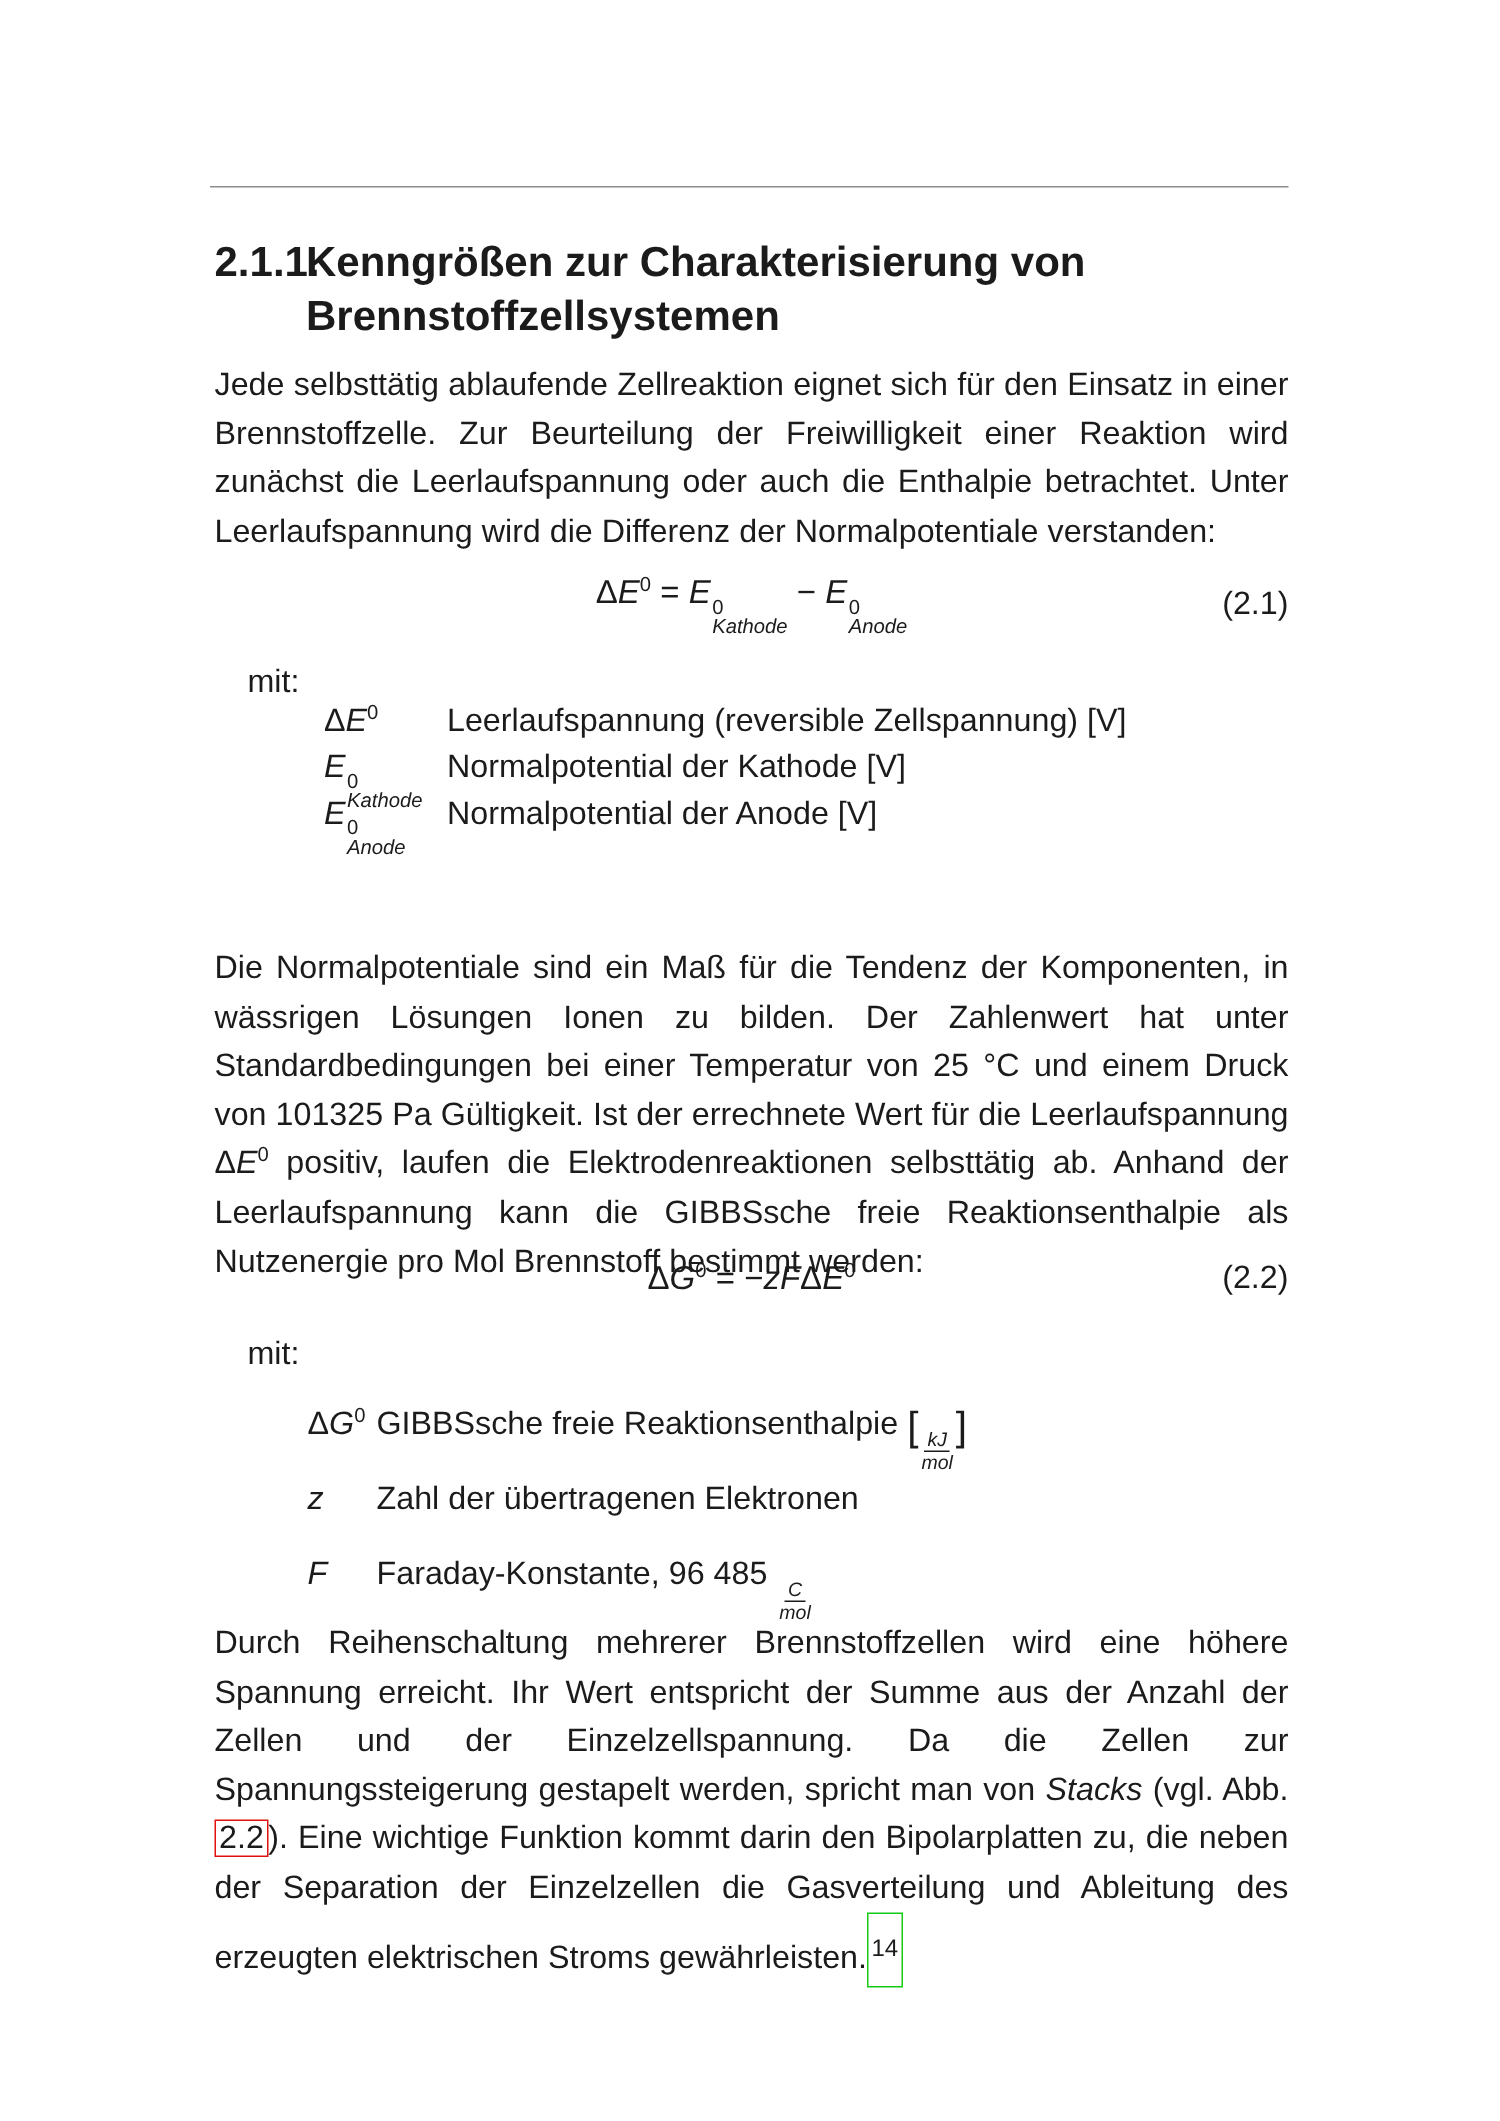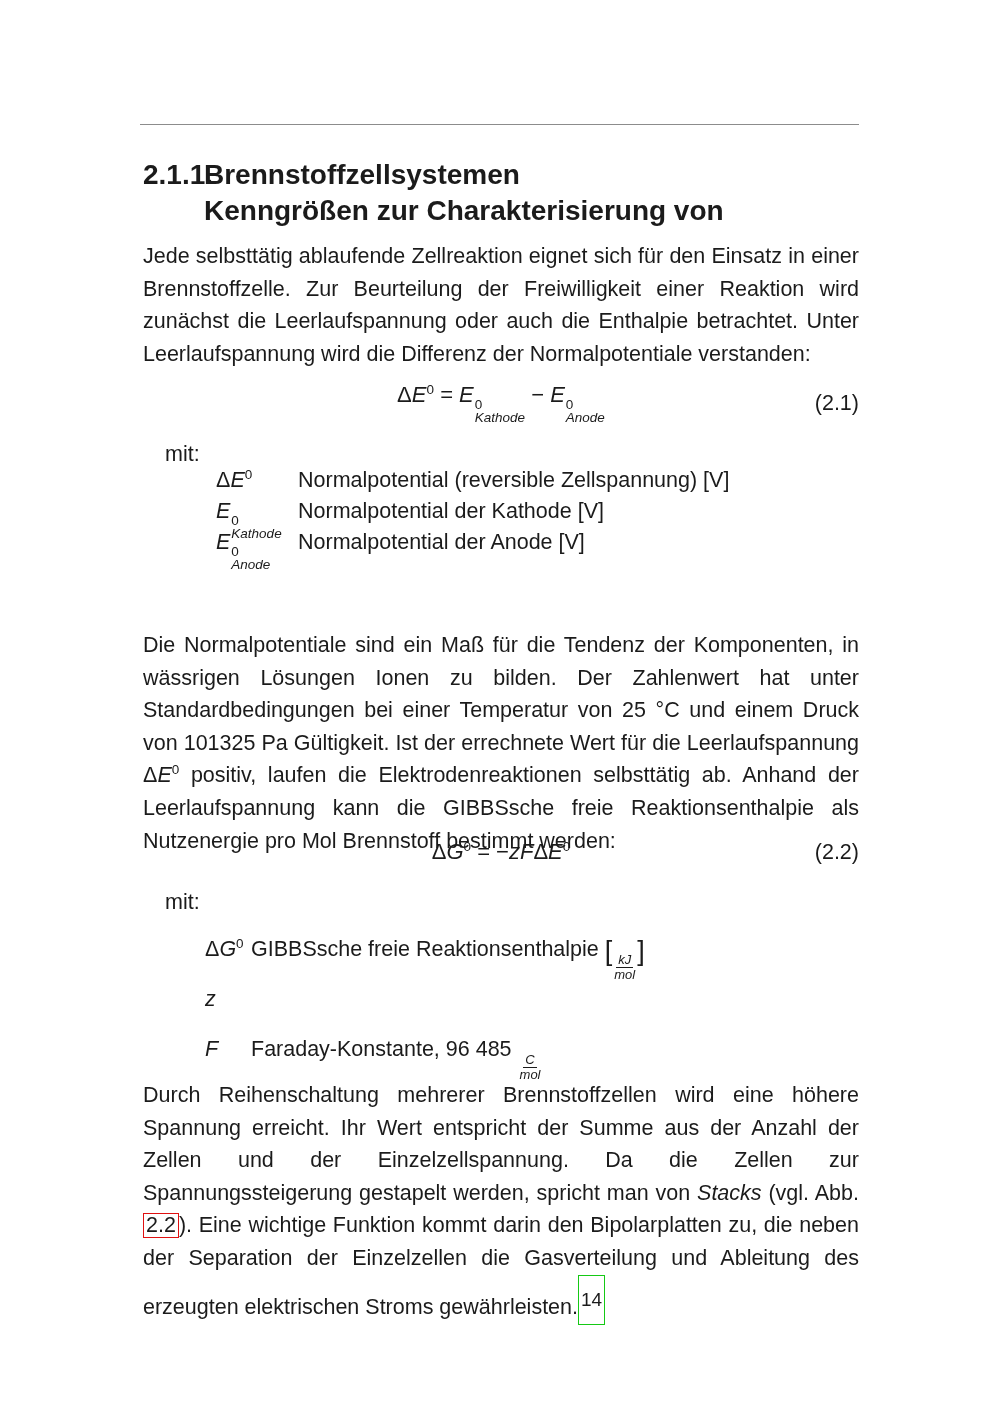--- a/index.html
+++ b/index.html
@@ -34,56 +34,56 @@
   .it{font-style:italic;}
   .psup{font-size:13.5px;vertical-align:8px;line-height:0;}
   .ss{display:inline-flex;flex-direction:column;align-items:flex-start;font-size:13.5px;
       line-height:13px;vertical-align:-7px;padding-left:1px;}
   .ssub{font-style:italic;}
   .frac{display:inline-flex;flex-direction:column;align-items:center;font-size:13px;
         line-height:14px;vertical-align:-8px;font-style:italic;margin:0 2px;}
   .num{border-bottom:1.2px solid #1b1b1b;padding:0 2px;}
   .big{font-size:27px;line-height:0;vertical-align:-4px;}
   .refbox{display:inline-block;border:1.5px solid #e01010;padding:0 2px;line-height:23px;}
-  .citebox{display:inline-block;font-size:19px;line-height:14px;vertical-align:8px;
+  .citebox{display:inline-block;font-size:16px;line-height:14px;vertical-align:8px;
            border:1.5px solid #15c915;padding:17px 2px;}
   .pagenum{position:absolute;left:14px;top:1352px;width:100%;font-size:21px;}
 </style>
 </head>
 <body>
 
 <div class="page">
   <div class="hrule"></div>
 
   <div class="heading">
     <span class="hnum">2.1.1.</span>
     <span class="htext">
+      <span>Kenngrößen zur Charakterisierung von</span>
       <span>Brennstoffzellsystemen</span>
-      <span>Kenngrößen zur Charakterisierung von</span>
     </span>
   </div>
 
   <p class="para p1"><span>Jede selbsttätig ablaufende Zellreaktion eignet sich für den Einsatz in einer Brennstoffzelle. Zur Beurteilung der Freiwilligkeit einer Reaktion wird zunächst die Leerlaufspannung oder auch die Enthalpie betrachtet. Unter Leerlaufspannung wird die Differenz der Normalpotentiale verstanden:</span></p>
 
   <div class="eqrow eq1">
     <span><span>Δ</span><span class="it">E</span><span class="psup">0</span><span> = </span><span class="it">E</span><span class="ss">
           <span class="ssup">0</span>
           <span class="ssub">Kathode</span>
         </span><span> − </span><span class="it">E</span><span class="ss">
           <span class="ssup">0</span>
           <span class="ssub">Anode</span>
         </span></span>
     <span class="eqnum">(2.1)</span>
   </div>
 
   <div class="mit mit1">mit:</div>
   <div class="deflist dl1">
       <div class="dl-row">
         <span class="dl-sym"><span>Δ</span><span class="it">E</span><span class="psup">0</span></span>
-        <span class="dl-desc"><span>Normalpotential (reversible Zellspannung) [V]</span></span>
+        <span class="dl-desc"><span>Leerlaufspannung (reversible Zellspannung) [V]</span></span>
       </div>
       <div class="dl-row">
         <span class="dl-sym"><span class="it">E</span><span class="ss">
             <span class="ssup">0</span>
             <span class="ssub">Kathode</span>
           </span></span>
         <span class="dl-desc"><span>Normalpotential der Kathode [V]</span></span>
       </div>
       <div class="dl-row">
         <span class="dl-sym"><span class="it">E</span><span class="ss">
@@ -105,20 +105,21 @@
   <div class="deflist dl2">
       <div class="dl-row">
         <span class="dl-sym"><span>Δ</span><span class="it">G</span><span class="psup">0</span></span>
         <span class="dl-desc"><span>GIBBSsche freie Reaktionsenthalpie </span><span class="big">[</span><span class="frac">
             <span class="num">kJ</span>
             <span class="den">mol</span>
           </span><span class="big">]</span></span>
       </div>
       <div class="dl-row">
         <span class="dl-sym"><span class="it">z</span></span>
+        <span class="dl-desc"><span>Zahl der übertragenen Elektronen</span></span>
       </div>
       <div class="dl-row">
         <span class="dl-sym"><span class="it">F</span></span>
         <span class="dl-desc"><span>Faraday-Konstante, 96 485 </span><span class="frac">
             <span class="num">C</span>
             <span class="den">mol</span>
           </span></span>
       </div>
     </div>
 

